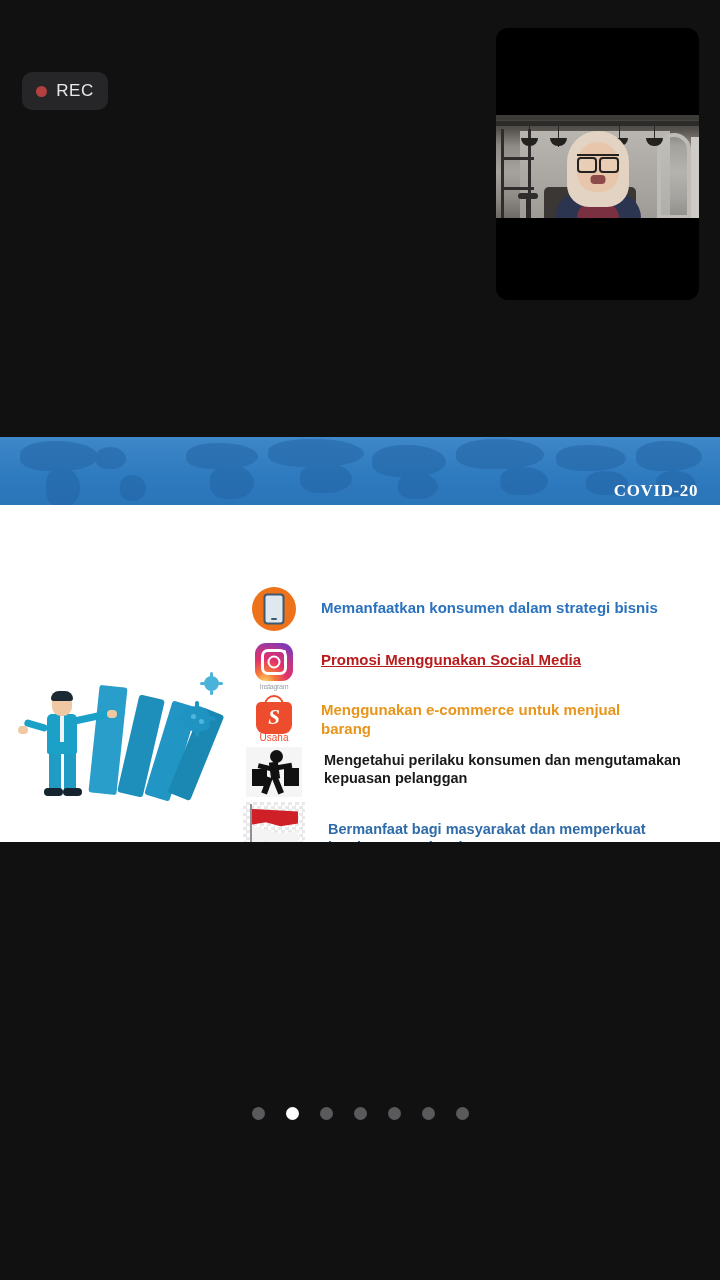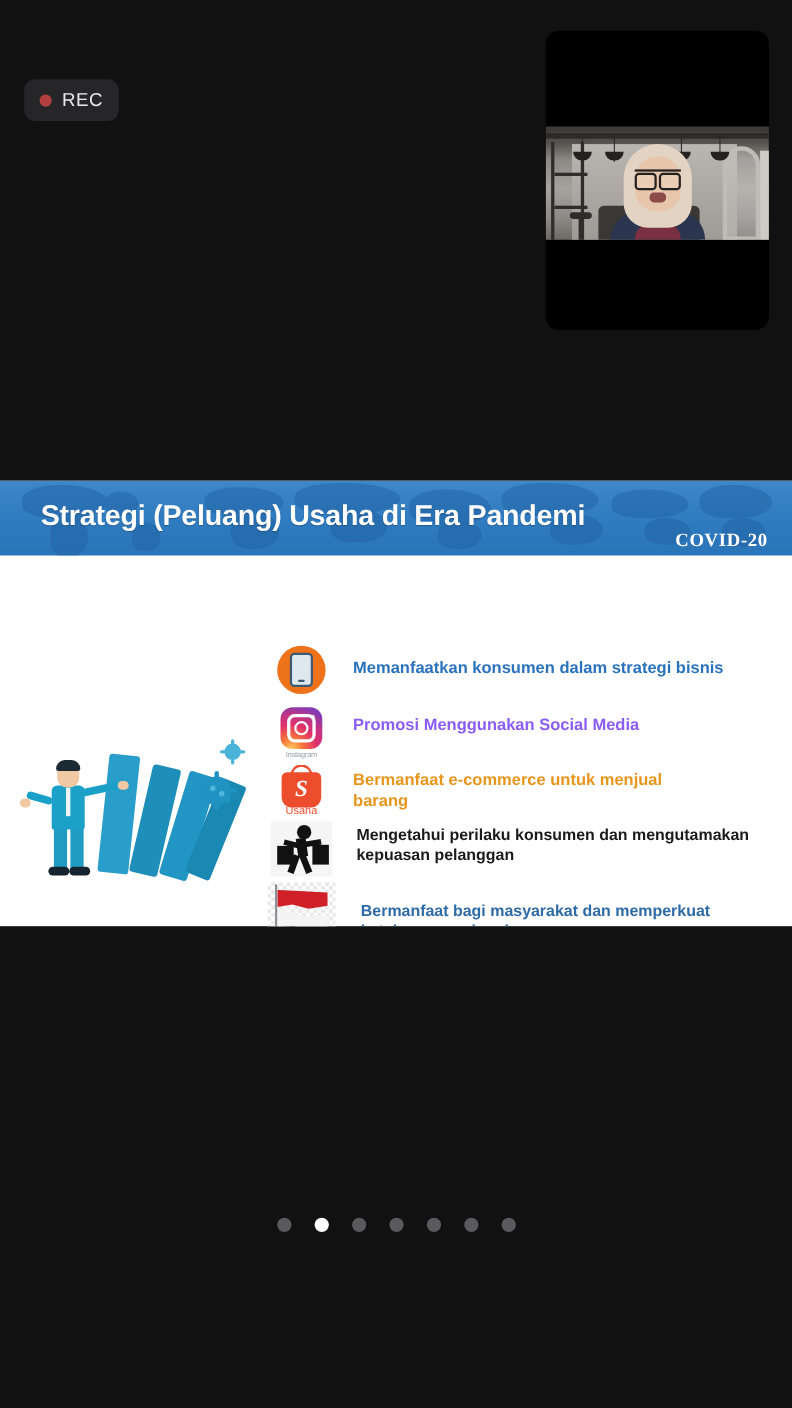--- a/index.html
+++ b/index.html
@@ -252,21 +252,20 @@
         <span style="left:300px; top:26px; width:52px;  height:30px;"></span>
         <span style="left:372px; top:8px;  width:74px;  height:32px;"></span>
         <span style="left:398px; top:36px; width:40px;  height:26px;"></span>
         <span style="left:456px; top:2px;  width:88px;  height:30px;"></span>
         <span style="left:500px; top:30px; width:48px;  height:28px;"></span>
         <span style="left:556px; top:8px;  width:70px;  height:26px;"></span>
         <span style="left:586px; top:34px; width:42px;  height:24px;"></span>
         <span style="left:636px; top:4px;  width:66px;  height:30px;"></span>
         <span style="left:656px; top:34px; width:40px;  height:26px;"></span>
       </div>
-      <div class="slide-title">Strategi (Peluang) Usaha di Era Pandemi</div>
       <div class="covid-tag">COVID-20</div>
     </div>
 
     <div class="slide-body">
 
       <div class="illus">
         <div class="domino d1"></div>
         <div class="domino d2"></div>
         <div class="domino d3"></div>
         <div class="domino d4"></div>
@@ -311,33 +310,33 @@
           <div class="row-text" style="left:79px; top:94px; width:370px; font-size:15px; color:#2b72bd;">Memanfaatkan konsumen dalam strategi bisnis</div>
         </div>
 
         <div class="row">
           <div class="row-icon" style="left:0; top:138px;">
             <div class="ic-ig">
               <span class="ig-dot"></span>
               <span class="ig-caption">Instagram</span>
             </div>
           </div>
-          <div class="row-text" style="left:79px; top:146px; width:370px; font-size:15px; color:#8b5cf6;">Promosi Menggunakan Social Media</div>
+          <div class="row-text" style="left:79px; top:146px; width:370px; font-size:15px; color:#b91c1c;text-decoration:underline;">Promosi Menggunakan Social Media</div>
         </div>
 
         <div class="row">
           <div class="row-icon" style="left:0; top:189px;">
             <div class="ic-shopee">
               <span class="sp-handle"></span>
               <span class="sp-bag"></span>
               <span class="sp-s">S</span>
               <span class="sp-word">Usaha</span>
             </div>
           </div>
-          <div class="row-text" style="left:79px; top:196px; width:320px; font-size:15px; color:#e8951c;">Bermanfaat e-commerce untuk menjual barang</div>
+          <div class="row-text" style="left:79px; top:196px; width:320px; font-size:15px; color:#e8951c;">Menggunakan e-commerce untuk menjual barang</div>
         </div>
 
         <div class="row">
           <div class="row-icon" style="left:-4px; top:242px; width:72px;">
             <div class="ic-shopper">
               <span class="sh-bagL"></span>
               <span class="sh-bagR"></span>
               <span class="sh-armL"></span>
               <span class="sh-armR"></span>
               <span class="sh-legL"></span>

